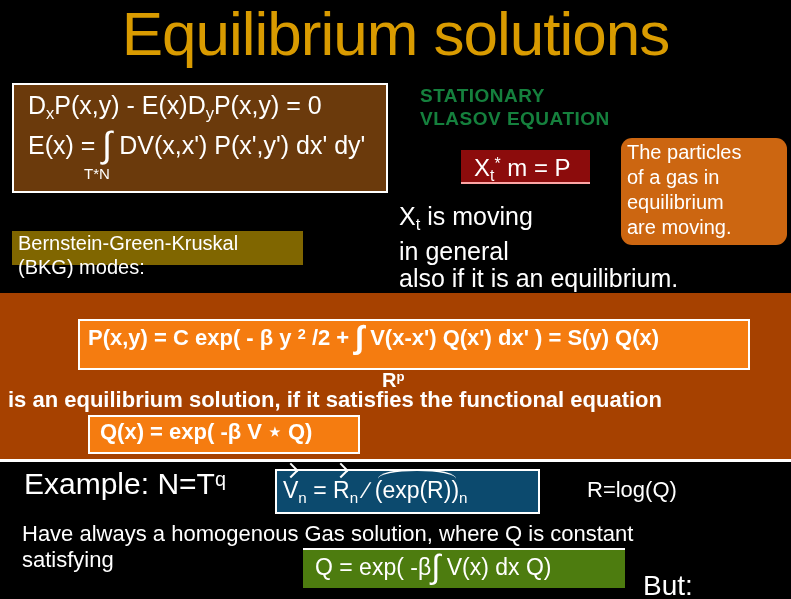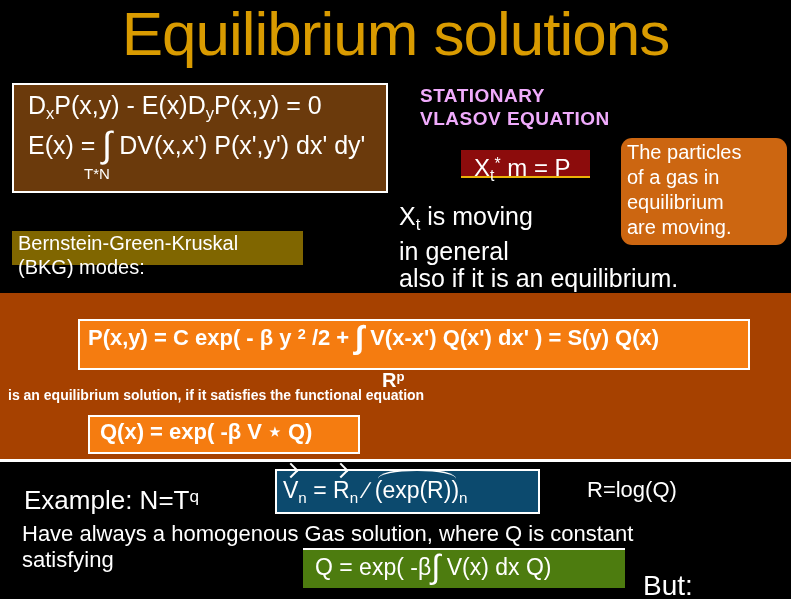--- a/index.html
+++ b/index.html
@@ -69,33 +69,33 @@
   .intg { font-size: 1.45em; line-height: 0.3em; position: relative; top: 3px; }
 
   
   #svq {
     position: absolute;
     left: 420px;
     top: 84px;
     font-size: 19px;
     font-weight: bold;
     line-height: 23px;
-    color: #f0abfc;
+    color: #15803d;
     letter-spacing: 0.5px;
   }
 
   
   #xtm-box {
     position: absolute;
     left: 461px;
     top: 150px;
     width: 129px;
-    height: 28px;
+    height: 34px;
     background: #8C0C0C;
-    border-bottom: 2px solid #eab308;
+    border-bottom: 2px solid #fca5a5;
     box-sizing: border-box;
   }
   #xtm-box .eq {
     position: absolute;
     left: 13px;
     top: 4px;
     font-size: 24px;
     white-space: nowrap;
   }
 
@@ -178,21 +178,21 @@
     position: absolute;
     left: 382px;
     top: 76px;
     font-size: 20px;
     white-space: nowrap;
   }
   #equil-line {
     position: absolute;
     left: 8px;
     top: 94px;
-    font-size: 14px;
+    font-size: 22px;
     white-space: nowrap;
   }
   #func-eq-box {
     position: absolute;
     left: 88px;
     top: 122px;
     width: 272px;
     height: 39px;
     background: #F57C10;
     border: 2px solid #ffffff;
@@ -203,22 +203,22 @@
     left: 10px;
     top: 2px;
     font-size: 22px;
     white-space: nowrap;
   }
 
   
   #example {
     position: absolute;
     left: 24px;
-    top: 485px;
-    font-size: 26px;
+    top: 467px;
+    font-size: 30px;
     white-space: nowrap;
   }
   #vn-box {
     position: absolute;
     left: 275px;
     top: 469px;
     width: 265px;
     height: 45px;
     background: #0c4a6e;
     border: 2px solid #ffffff;

